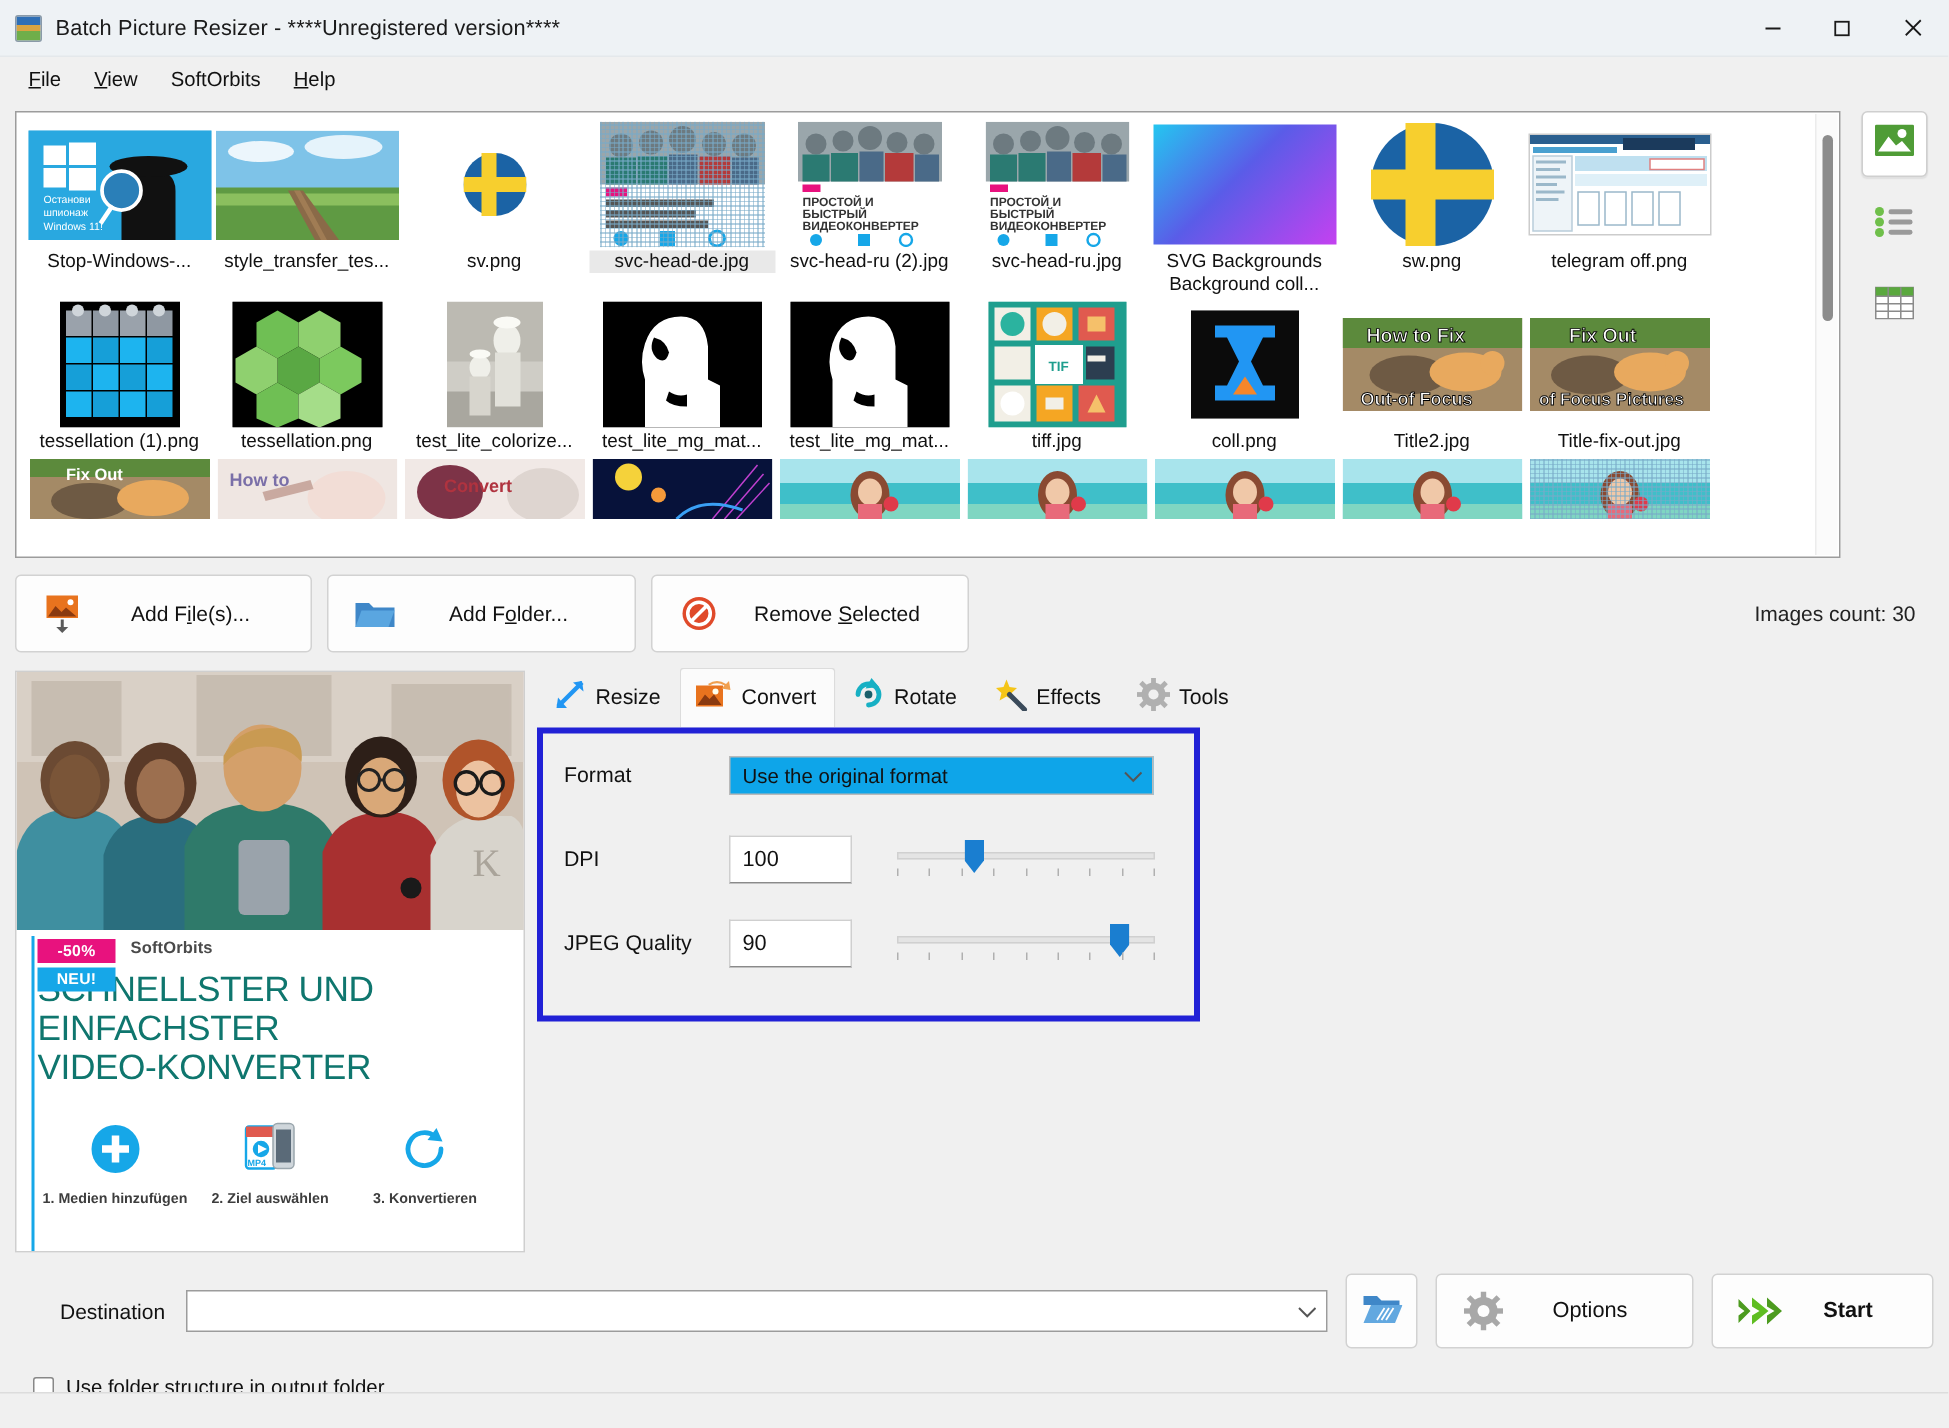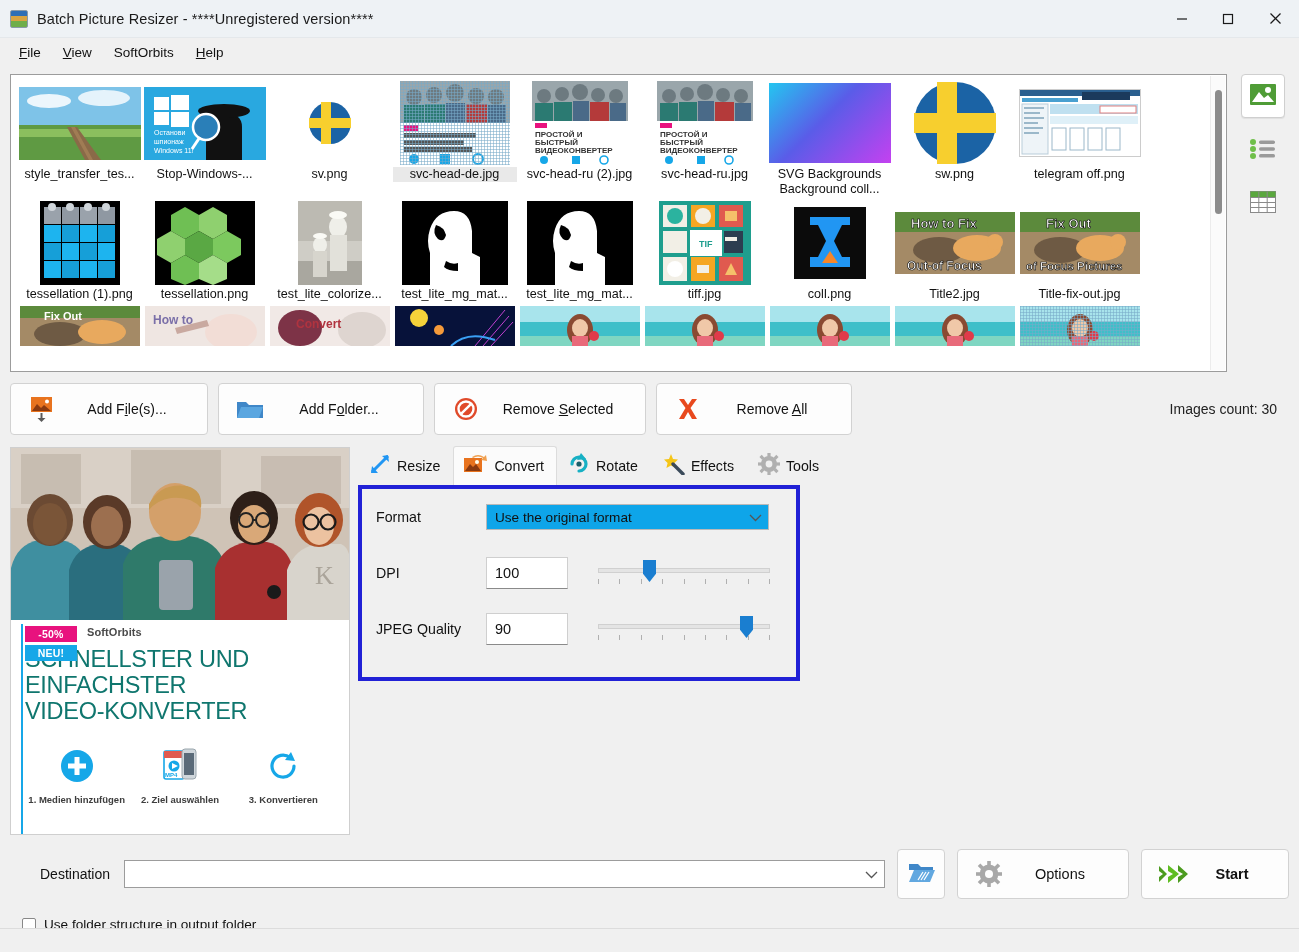--- a/index.html
+++ b/index.html
@@ -322,57 +322,57 @@
   </div>
 
   <div class="thumbs-area">
     <div class="thumbs-box">
       <div class="thumbs-scroll">
 
         <div class="trow">
 
           <div class="tcell">
             <div class="timg">
-              <div class="inner" style="width:122px;height:73px">
-                <svg width="122" height="73" viewBox="0 0 122 73">
-                  <rect width="122" height="40" fill="#7ec3e8"></rect>
-                  <ellipse cx="30" cy="14" rx="22" ry="7" fill="#fff" opacity=".85"></ellipse>
-                  <ellipse cx="85" cy="11" rx="26" ry="8" fill="#fff" opacity=".8"></ellipse>
-                  <rect y="38" width="122" height="35" fill="#5f9a43"></rect>
-                  <path d="M0 42 H122 V50 H0 Z" fill="#8bbf5e"></path>
-                  <path d="M48 40 L66 73 L82 73 L58 40 Z" fill="#8a6a48"></path>
-                  <path d="M52 40 L70 73 L74 73 L56 40 Z" fill="#a07c54"></path>
-                </svg>
-              </div>
-            </div>
-            <div class="tlabel">style_transfer_tes...</div>
-          </div>
-
-          <div class="tcell">
-            <div class="timg">
               <div class="inner" style="width:122px;height:73px;background:#29a8e0">
                 <svg width="122" height="73" viewBox="0 0 122 73">
                   <rect width="122" height="73" fill="#29a8e0"></rect>
                   <g fill="#fff">
                       <rect x="10" y="10" width="15" height="13"></rect>
                       <rect x="27" y="8" width="18" height="15"></rect>
                       <rect x="10" y="25" width="15" height="13"></rect>
                       <rect x="27" y="25" width="18" height="15"></rect>
                     </g>
                   <path d="M62 73 L62 40 Q62 26 80 26 Q98 26 98 40 L98 73 Z" fill="#111"></path>
                   <ellipse cx="80" cy="24" rx="26" ry="7" fill="#111"></ellipse>
                   <circle cx="62" cy="40" r="13" fill="#2a7fb8" stroke="#fff" stroke-width="2.5"></circle>
                   <line x1="56" y1="50" x2="48" y2="62" stroke="#fff" stroke-width="3"></line>
                   <text x="10" y="48" font-size="7" fill="#fff" font-family="sans-serif">Останови</text>
                   <text x="10" y="57" font-size="7" fill="#fff" font-family="sans-serif">шпионаж</text>
                   <text x="10" y="66" font-size="7" fill="#fff" font-family="sans-serif">Windows 11!</text>
                 </svg>
               </div>
             </div>
             <div class="tlabel">Stop-Windows-...</div>
+          </div>
+
+          <div class="tcell">
+            <div class="timg">
+              <div class="inner" style="width:122px;height:73px">
+                <svg width="122" height="73" viewBox="0 0 122 73">
+                  <rect width="122" height="40" fill="#7ec3e8"></rect>
+                  <ellipse cx="30" cy="14" rx="22" ry="7" fill="#fff" opacity=".85"></ellipse>
+                  <ellipse cx="85" cy="11" rx="26" ry="8" fill="#fff" opacity=".8"></ellipse>
+                  <rect y="38" width="122" height="35" fill="#5f9a43"></rect>
+                  <path d="M0 42 H122 V50 H0 Z" fill="#8bbf5e"></path>
+                  <path d="M48 40 L66 73 L82 73 L58 40 Z" fill="#8a6a48"></path>
+                  <path d="M52 40 L70 73 L74 73 L56 40 Z" fill="#a07c54"></path>
+                </svg>
+              </div>
+            </div>
+            <div class="tlabel">style_transfer_tes...</div>
           </div>
 
           <div class="tcell">
             <div class="timg">
               <svg width="42" height="42" viewBox="0 0 42 42">
                 <circle cx="21" cy="21" r="21" fill="#1b63a5"></circle>
                 <rect x="0" y="16" width="42" height="10" fill="#f7cf2e"></rect>
                 <rect x="12" y="0" width="10" height="42" fill="#f7cf2e"></rect>
               </svg>
             </div>
@@ -915,28 +915,20 @@
     </div>
     <div class="abtn w3">
       <span class="ico">
         <svg width="24" height="24" viewBox="0 0 24 24">
           <circle cx="12" cy="12" r="11" fill="#e04a2a"></circle>
           <circle cx="12" cy="12" r="7.5" fill="none" stroke="#fff" stroke-width="2.4"></circle>
           <line x1="6.8" y1="17.2" x2="17.2" y2="6.8" stroke="#fff" stroke-width="2.4"></line>
         </svg>
       </span>
       <span class="lbl">Remove <u>S</u>elected</span>
-    </div>
-    <div class="abtn w4">
-      <span class="ico">
-        <svg width="24" height="24" viewBox="0 0 24 24">
-          <path d="M3 2 L8 2 L12 8 L16 2 L21 2 L14.5 11 L21 22 L16 22 L12 15 L8 22 L3 22 L9.5 11 Z" fill="#e8491e"></path>
-        </svg>
-      </span>
-      <span class="lbl">Remove <u>A</u>ll</span>
     </div>
     <div class="images-count">Images count: 30</div>
   </div>
 
   <div class="lower">
 
     <div class="preview">
       <div class="prev-photo">
         <svg width="340" height="172" viewBox="0 0 340 172" style="display:block">
           <rect width="340" height="172" fill="#cfc3b6"></rect>

